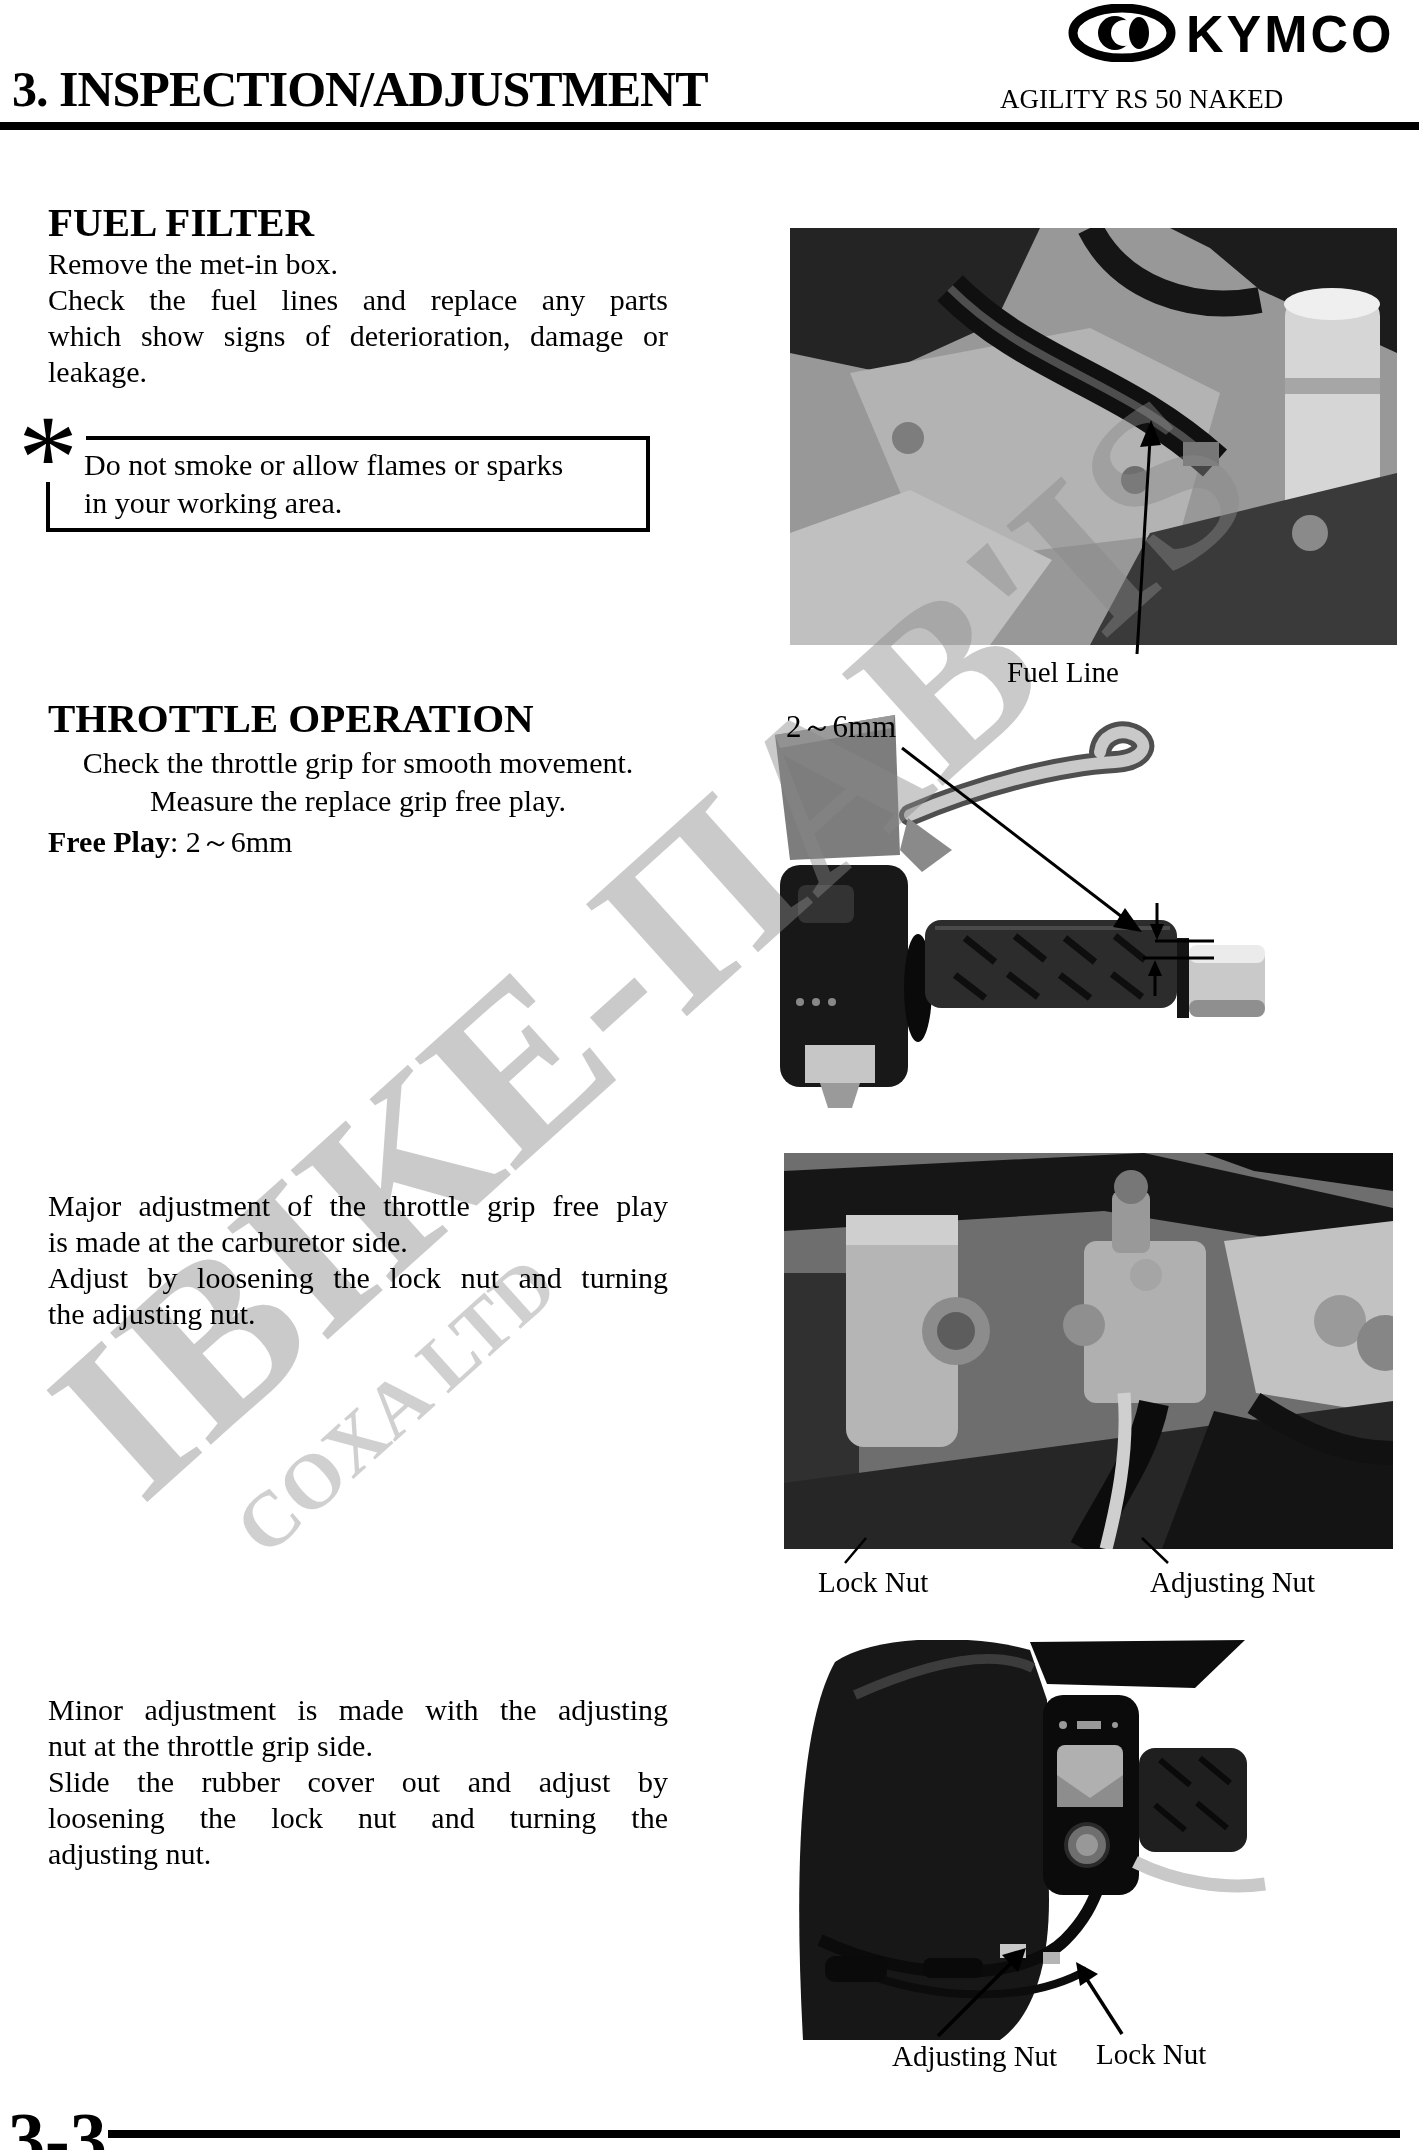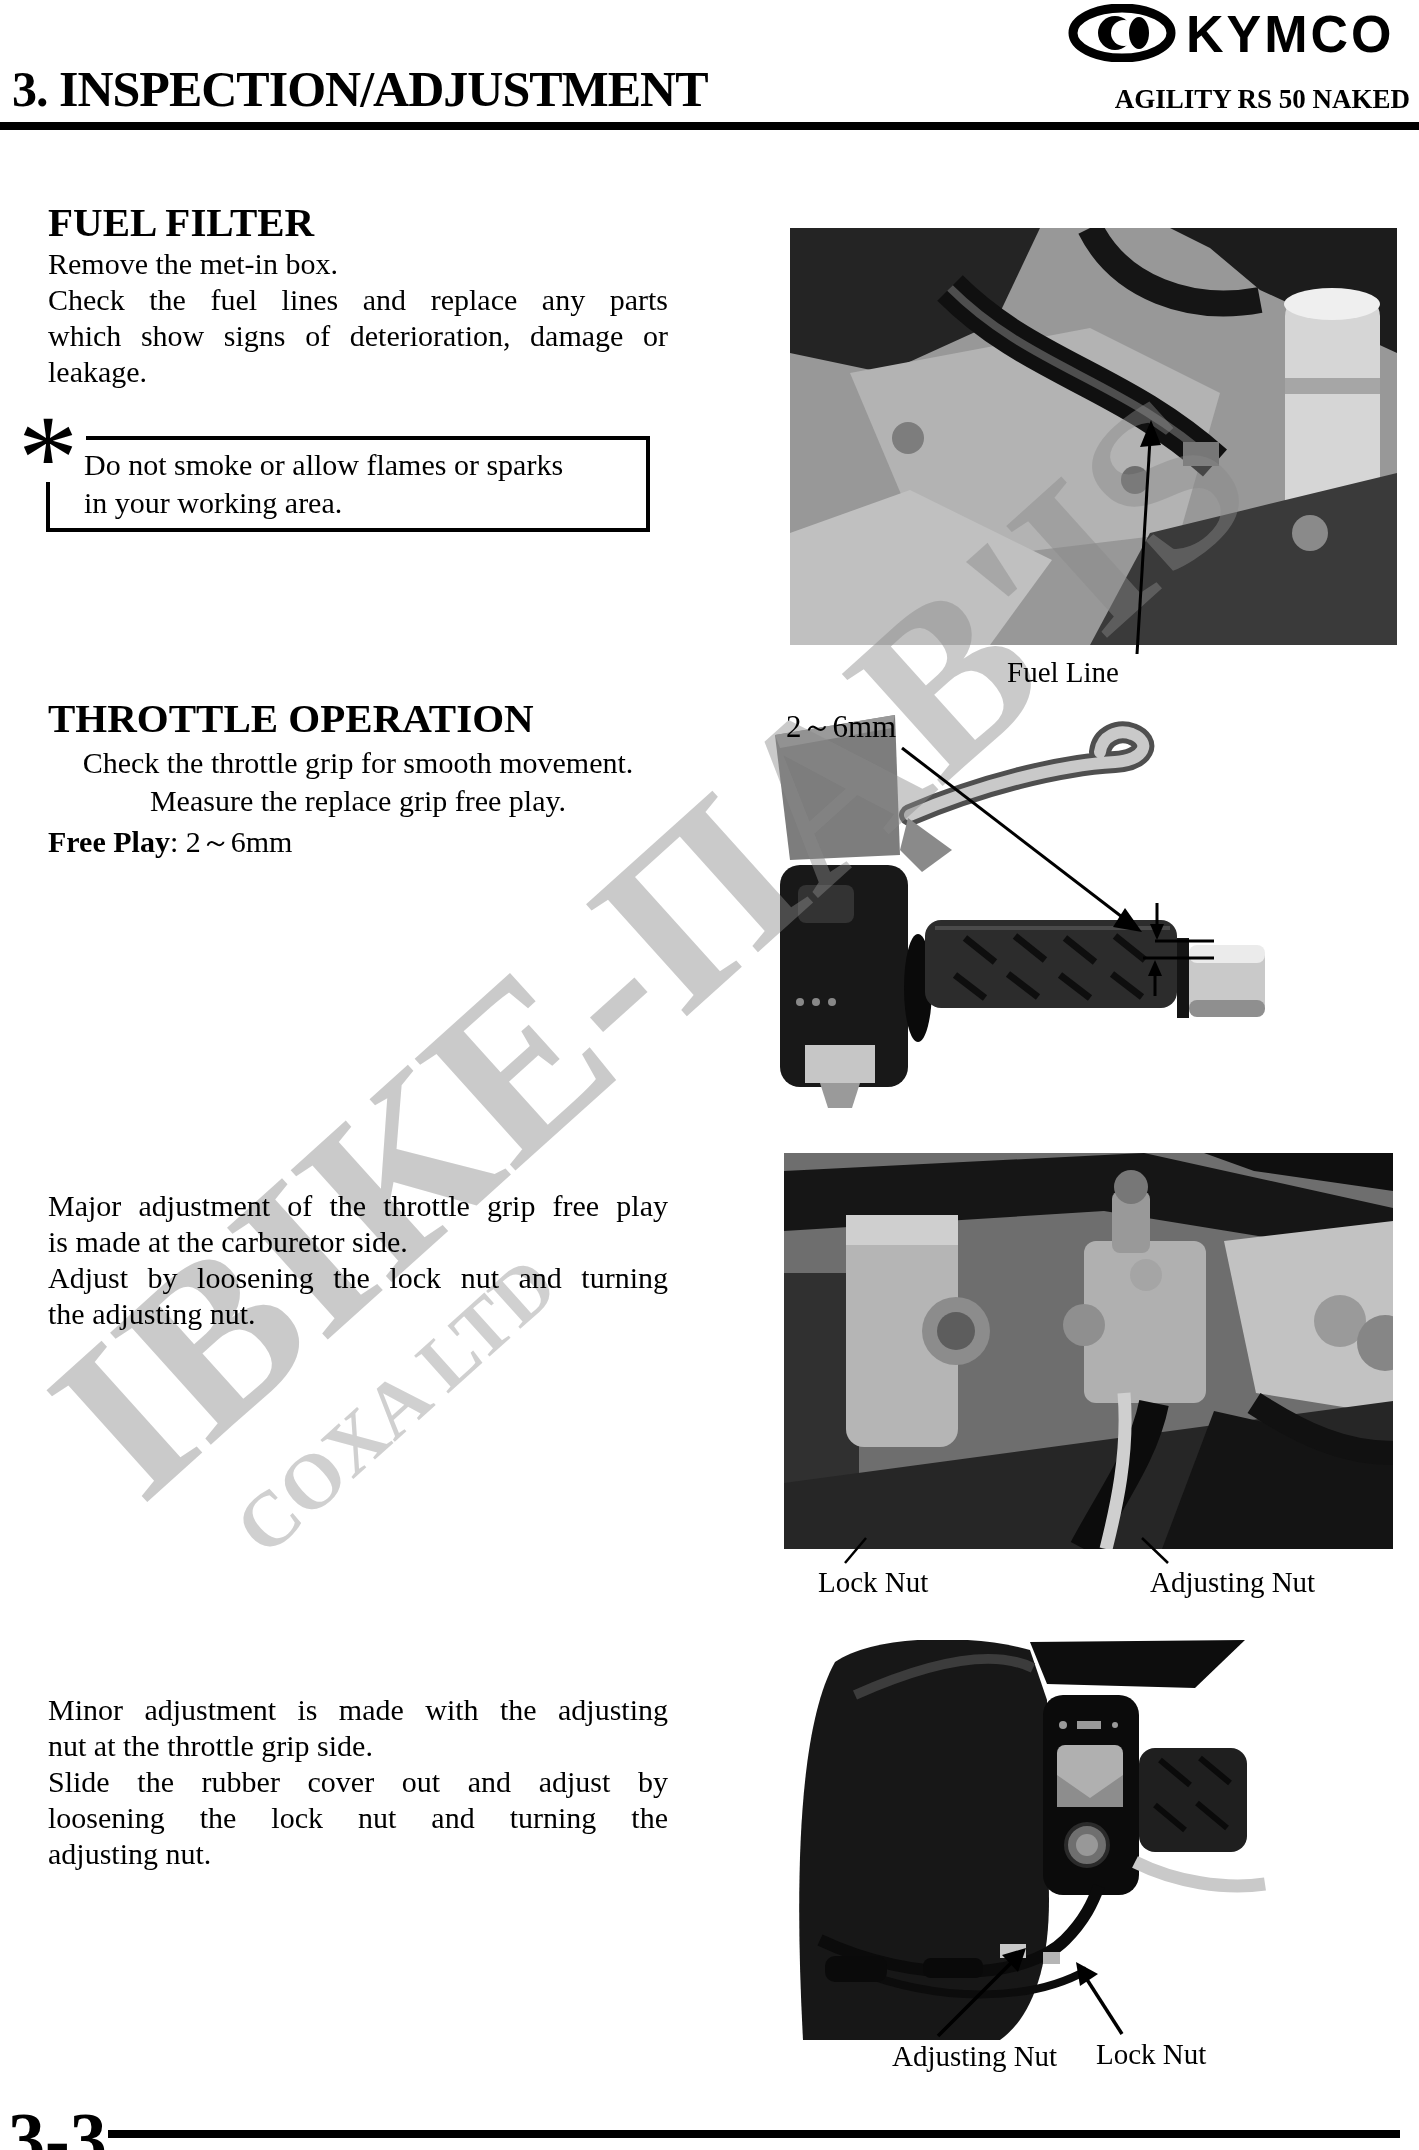--- a/index.html
+++ b/index.html
@@ -6,21 +6,21 @@
   #page{
     position:relative;width:1419px;height:2150px;background:#fff;
     font-family:"Liberation Serif","DejaVu Serif",serif;color:#000;
     overflow:hidden;margin:0 auto;
   }
   .abs{position:absolute;}
   .z0{z-index:0;} .z1{z-index:1;} .z2{z-index:2;} .z3{z-index:3;}
   
   .title{left:4px;top:60px;font-size:50px;font-weight:bold;letter-spacing:-1px;white-space:nowrap;margin-left:8px;}
   .brand-text{left:1186px;top:4px;font-size:52px;font-weight:bold;font-family:"Liberation Sans","DejaVu Sans",sans-serif;letter-spacing:3px;}
-  .model{left:1000px;top:84px;width:410px;text-align:right;font-size:27px;font-weight:bold;white-space:nowrap;}
+  .model{left:1000px;top:84px;width:410px;text-align:left;font-size:27px;font-weight:normal;white-space:nowrap;}
   .header-rule{left:0;top:122px;width:1419px;height:8px;background:#000;}
   
   .h2{font-size:41px;font-weight:bold;white-space:nowrap;font-family:Liberation Serif, serif;}
   .para{width:620px;font-size:30px;line-height:36px;}
   .para2{width:620px;font-size:30px;line-height:38px;text-align:center;}
   .line{display:block;}
   .jline{display:block;text-align:justify;text-align-last:justify;}
   
   .warnbox{left:46px;top:436px;width:596px;height:88px;border:4px solid #000;}
   .warn-patch{left:28px;top:424px;width:58px;height:58px;background:#fff;}

